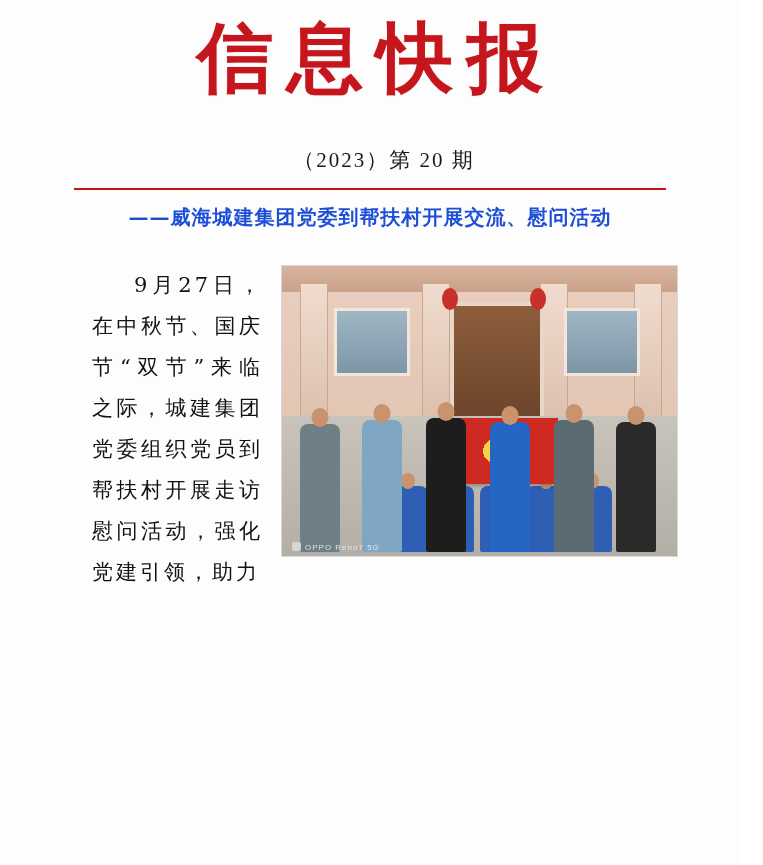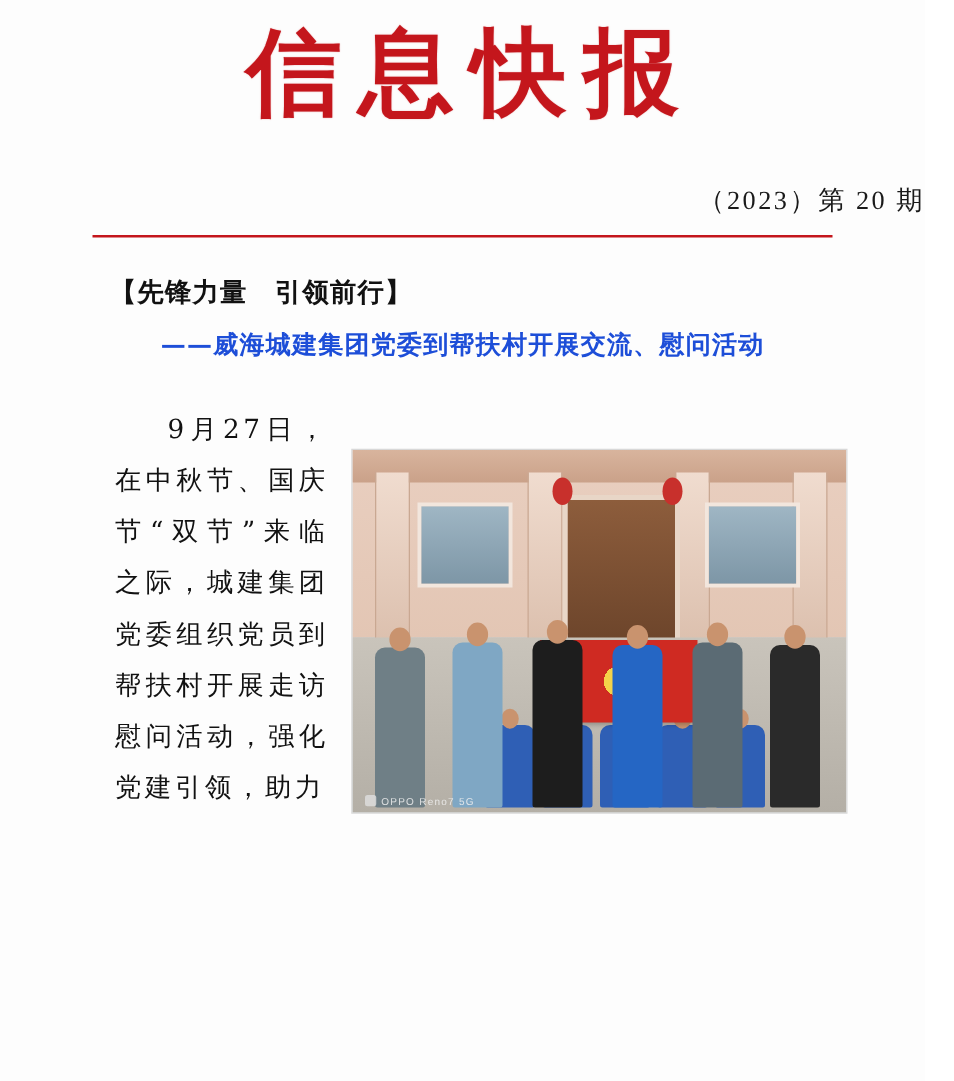--- a/index.html
+++ b/index.html
@@ -31,21 +31,21 @@
     font-family: "DejaVu Serif", serif;
     font-weight: bold;
     font-size: 76px;
     letter-spacing: 14px;
     color: #c4161c;
     line-height: 1.05;
     text-shadow: 0 0 1px rgba(196,22,28,0.5);
     padding-left: 14px;
   }
   .issue-line {
-    text-align: right;
+    text-align: center;
     font-size: 21px;
     letter-spacing: 2px;
     margin-top: 48px;
     color: #1a1a1a;
     font-family: "Liberation Serif", serif;
     padding-left: 28px;
   }
 
   
   .org-row {
@@ -95,21 +95,21 @@
     margin-top: 14px;
     color: #1d4ed8;
     font-family: "DejaVu Serif", serif;
   }
 
   
   .content {
     margin-top: 34px;
     padding: 0 62px 0 92px;
     display: flex;
-    align-items: flex-end;
+    align-items: flex-start;
     gap: 18px;
   }
   .body-col {
     width: 210px;
     font-size: 21px;
     line-height: 41px;
     letter-spacing: 3px;
     color: #121212;
     text-align: justify;
     font-family: "DejaVu Serif", serif;
@@ -194,21 +194,20 @@
 
   <div class="masthead">
     <div class="masthead-title">信息快报</div>
   </div>
 
   <div class="issue-line">（2023）第 20 期</div>
 
 
   <div class="rule"></div>
 
-  <div class="section-tag">【先锋力量　引领前行】</div>
 
   <div class="subhead">——威海城建集团党委到帮扶村开展交流、慰问活动</div>
 
   <div class="content">
     <div class="body-col">
       <p>9月27日，在中秋节、国庆节“双节”来临之际，城建集团党委组织党员到帮扶村开展走访慰问活动，强化党建引领，助力</p>
     </div>
 
     <div class="photo">
       <div class="ph-wall"></div>

